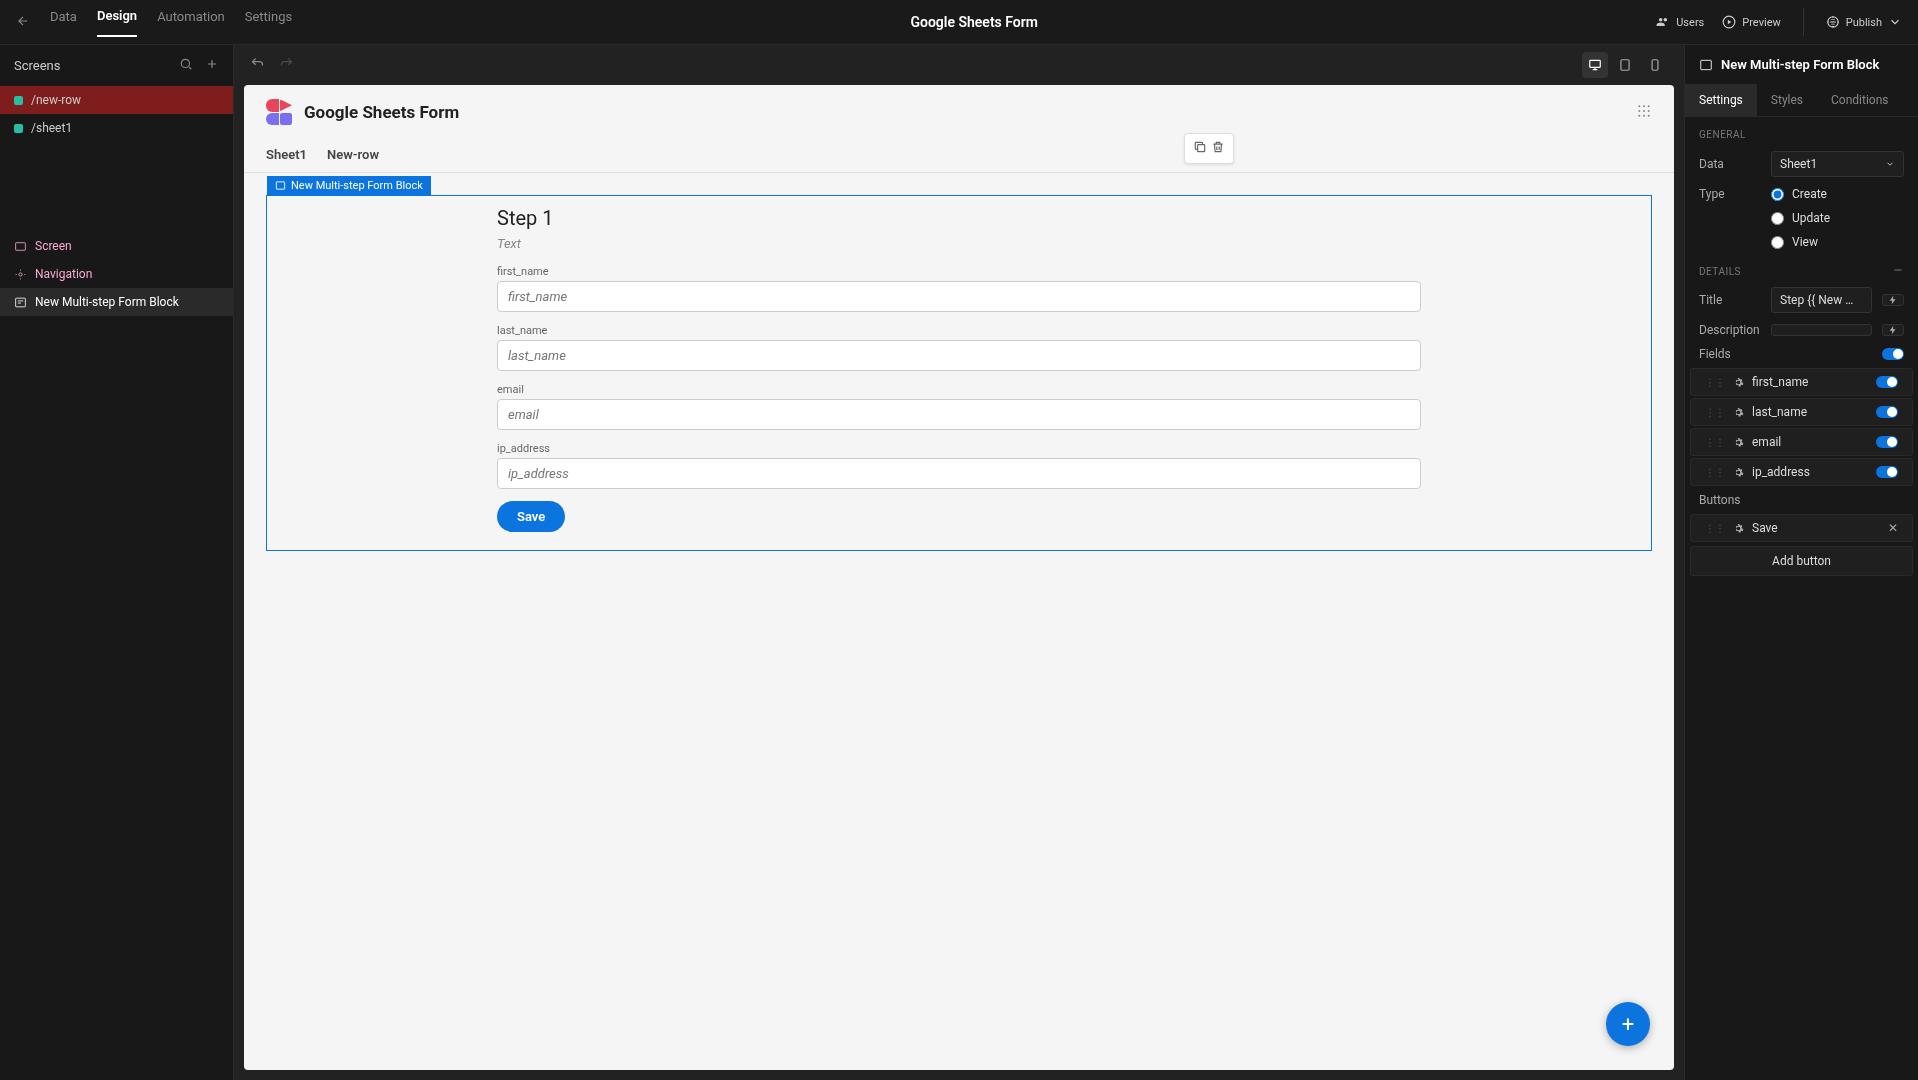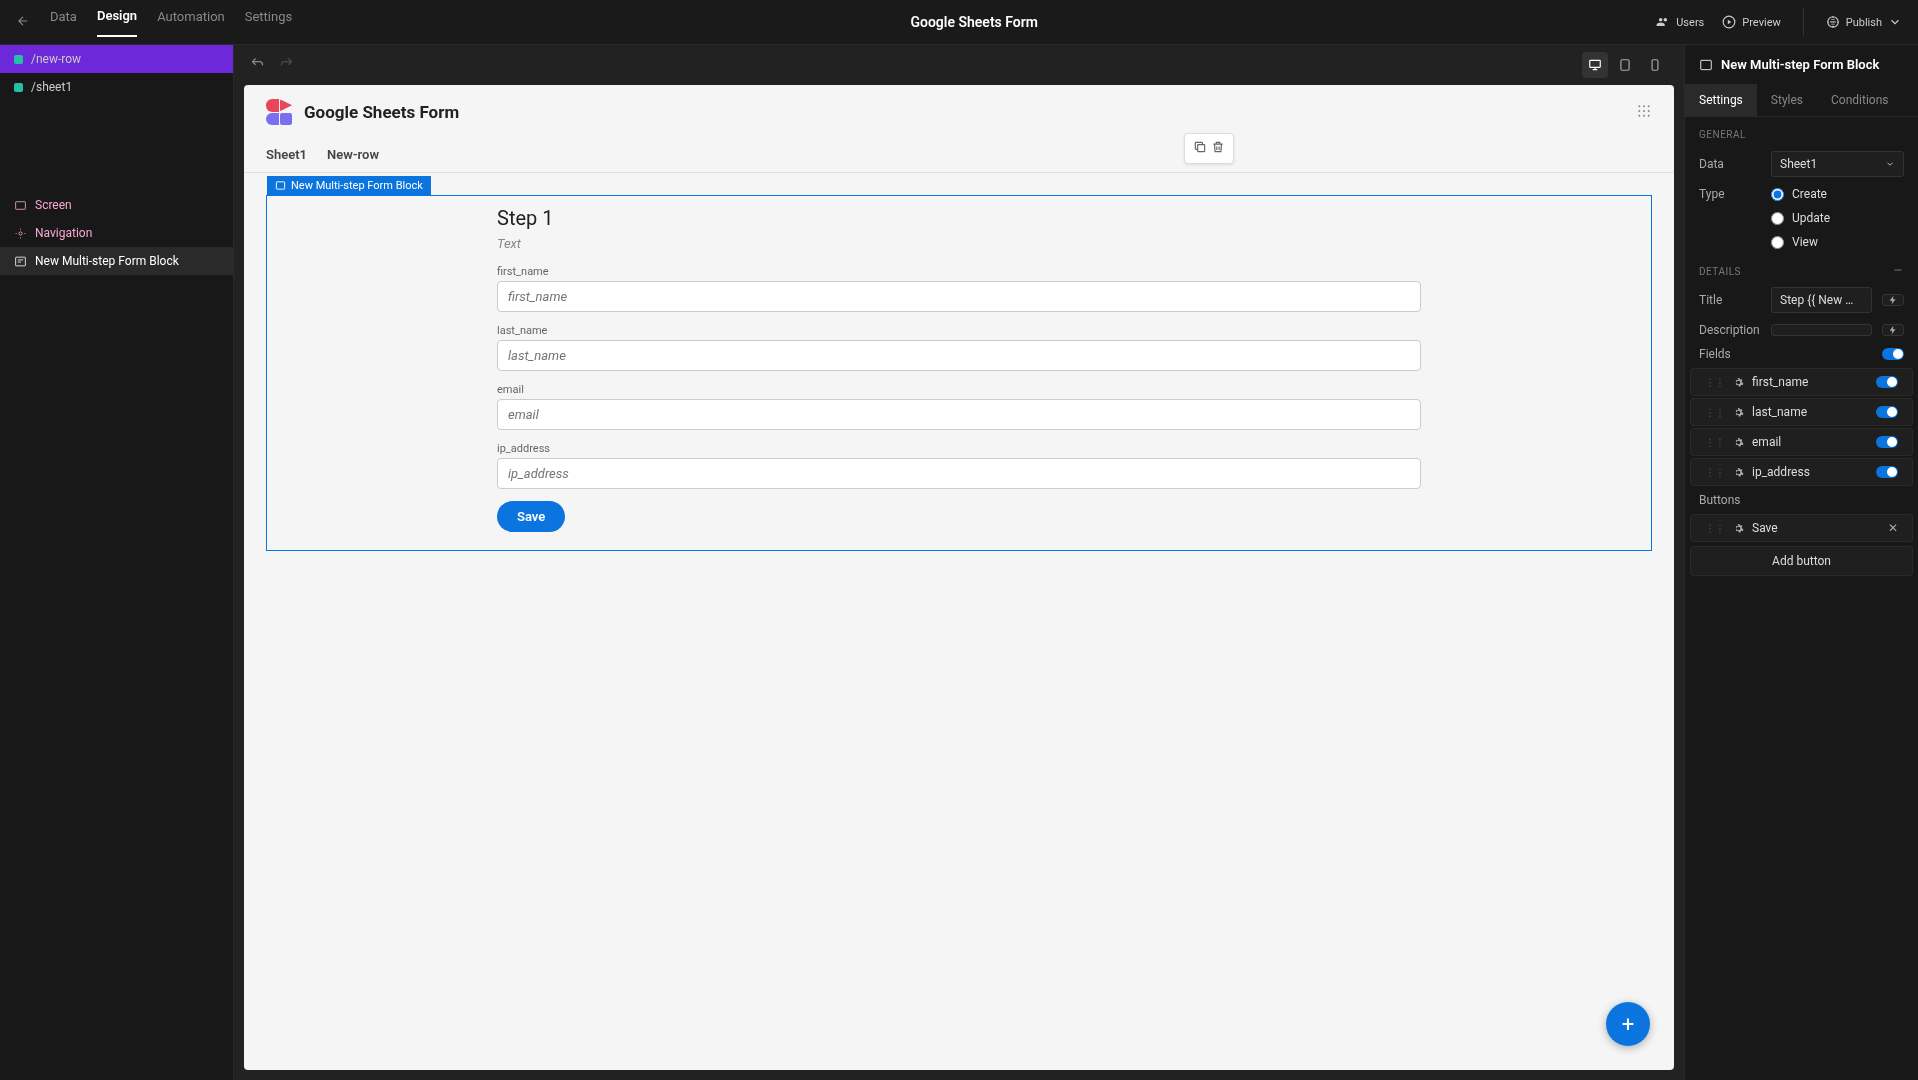--- a/index.html
+++ b/index.html
@@ -15,21 +15,21 @@
 .top-action { display: flex; align-items: center; gap: 6px; color: #ccc; cursor: pointer; font-size: 11px; }
 .top-action svg, .back-icon svg { width: 14px; height: 14px; }
 
 .app-body { display: flex; height: calc(100vh - 45px); }
 
 .left-panel { width: 234px; background: #181818; border-right: 1px solid #2a2a2a; display: flex; flex-direction: column; }
 .panel-header { display: flex; align-items: center; justify-content: space-between; padding: 12px 14px; color: #ccc; font-size: 13px; }
 .panel-header .actions { display: flex; gap: 12px; color: #888; }
 .panel-header .actions svg { width: 14px; height: 14px; cursor: pointer; }
 .screen-item { display: flex; align-items: center; gap: 8px; padding: 7px 14px; color: #ccc; font-size: 12px; cursor: pointer; }
-.screen-item.active { background: #6d28d9; }
+.screen-item.active { background: #7f1d1d; }
 .screen-item .dot { width: 9px; height: 9px; background: #26bfa5; border-radius: 2px; }
 .comp-item { display: flex; align-items: center; gap: 8px; padding: 7px 14px; color: #f9a8d4; font-size: 12px; cursor: pointer; }
 .comp-item.active { background: #2a2a2a; color: #fff; }
 .comp-item svg { width: 13px; height: 13px; }
 
 .center-panel { flex: 1; display: flex; flex-direction: column; background: #222; }
 .canvas-toolbar { height: 40px; display: flex; align-items: center; justify-content: space-between; padding: 0 16px; }
 .history { display: flex; gap: 14px; color: #888; }
 .history svg { width: 15px; height: 15px; cursor: pointer; }
 .devices { display: flex; gap: 4px; }
@@ -126,20 +126,32 @@
         <svg viewBox="0 0 24 24" fill="none" stroke="currentColor" stroke-width="2">
           <path d="M6 9l6 6 6-6"></path>
         </svg>
       </span>
   </div>
 </div>
 
 <div class="app-body">
 
   <div class="left-panel">
+    <div class="panel-header">
+      <span>Screens</span>
+      <span class="actions">
+        <span><svg viewBox="0 0 24 24" fill="none" stroke="currentColor" stroke-width="2">
+              <circle cx="11" cy="11" r="7"></circle>
+              <path d="M21 21l-4-4"></path>
+            </svg></span>
+        <span><svg viewBox="0 0 24 24" fill="none" stroke="currentColor" stroke-width="2">
+              <path d="M12 5v14M5 12h14"></path>
+            </svg></span>
+      </span>
+    </div>
     <div class="screen-item active">
         <span class="dot"></span>
         <span>/new-row</span>
       </div>
     <div class="screen-item">
         <span class="dot"></span>
         <span>/sheet1</span>
       </div>
 
     <div style="flex:0 0 90px"></div>

